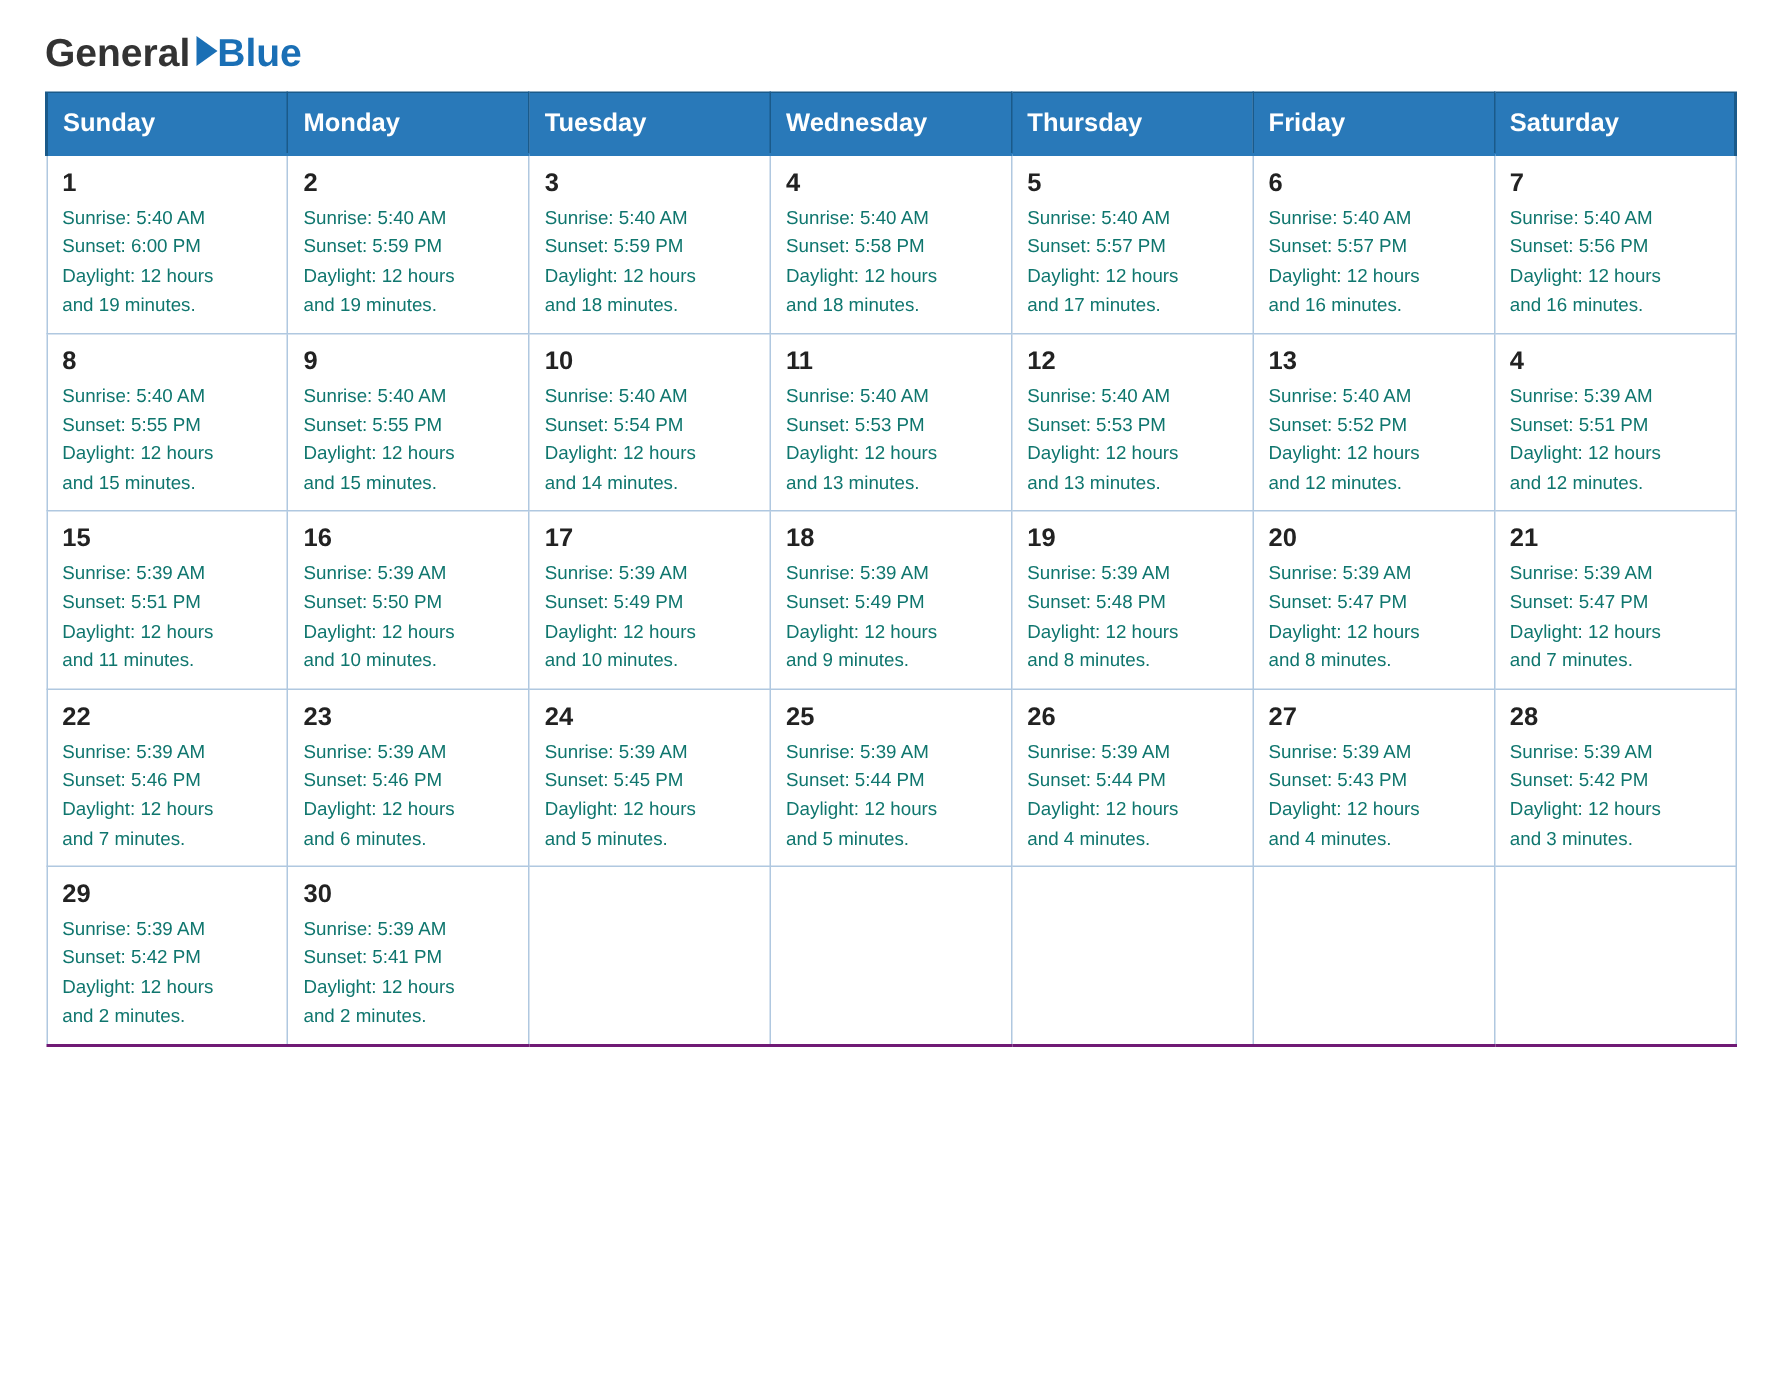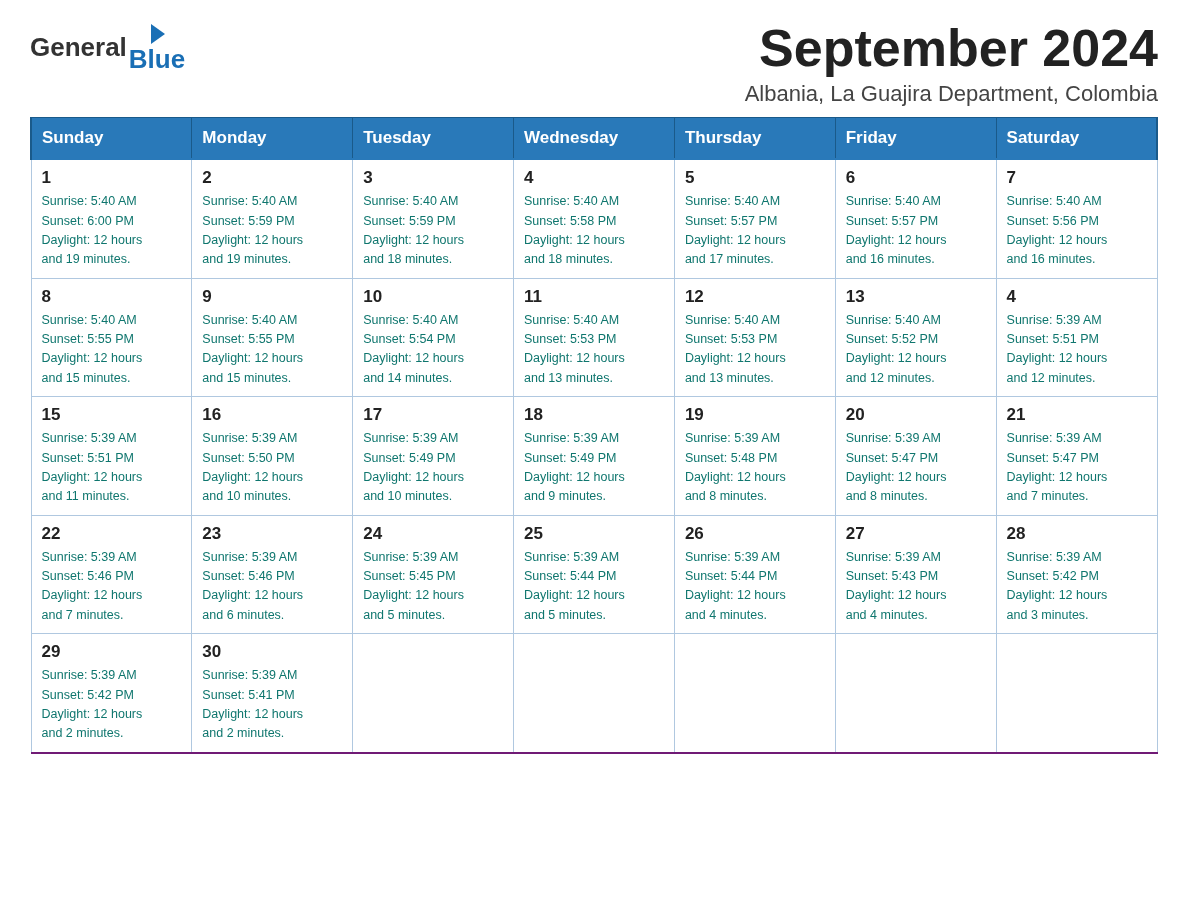--- a/index.html
+++ b/index.html
@@ -102,30 +102,26 @@
     .row-border-top td {
       border-top: 2px solid #2979b9;
     }
   </style>
 </head>
 <body>
 
 <div class="header-top">
   <div class="logo">
     <span class="logo-text-general">General</span>
-    <div style="display:flex;flex-direction:column;align-items:center;margin-left:2px;">
+    <div style="display:flex;align-items:flex-start;margin-left:2px;">
       <div style="display:flex;align-items:center;">
         <div class="logo-triangle"></div>
       </div>
       <span class="logo-text-blue">Blue</span>
     </div>
-  </div>
-  <div class="title-block">
-    <div class="calendar-title">September 2024</div>
-    <div class="calendar-subtitle">Albania, La Guajira Department, Colombia</div>
   </div>
 </div>
 
 <table class="calendar-table">
   <thead>
     <tr>
     <th>Sunday</th>
         <th>Monday</th>
         <th>Tuesday</th>
         <th>Wednesday</th>

